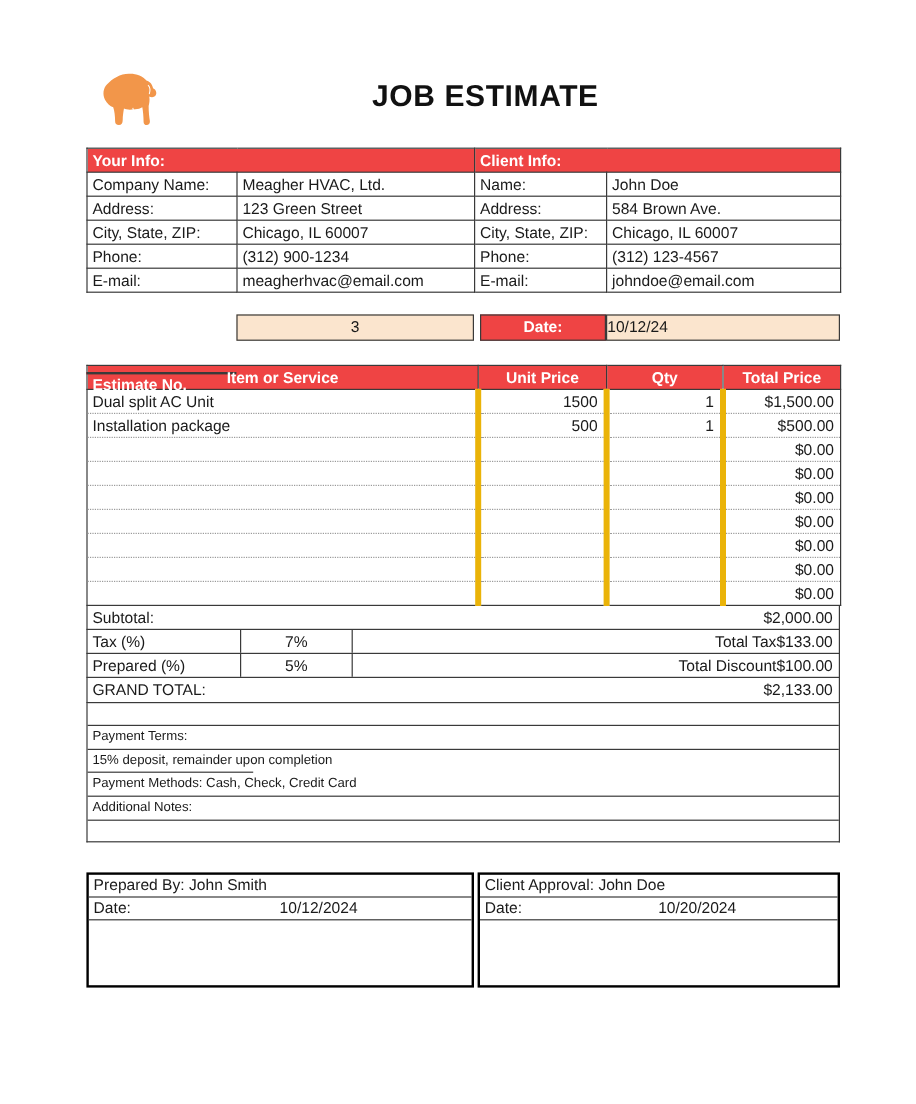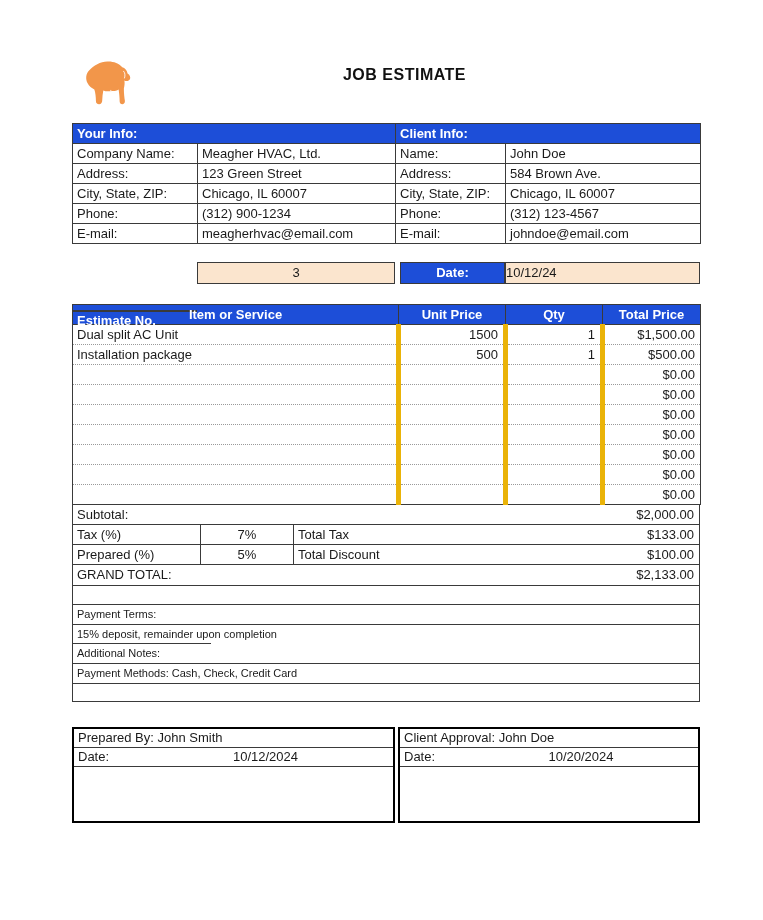--- a/index.html
+++ b/index.html
@@ -3,25 +3,25 @@
 <meta charset="utf-8">
 <style>
   * { margin:0; padding:0; box-sizing:border-box; }
   html,body { background:#ffffff; }
   body { font-family:"Liberation Sans", sans-serif; color:#1a1a1a; }
   .page { position:relative; width:763px; height:920px; background:#fff; overflow:hidden; }
 
   
   .logo { position:absolute; left:78px; top:50px; width:58px; height:62px; }
   .doc-title { position:absolute; top:66px; left:0; right:0; text-align:center;
-               padding-left:46px; font-size:16px; font-weight:bold; letter-spacing:.5px; color:#111; }
+               padding-left:46px; font-size:25px; font-weight:bold; letter-spacing:.5px; color:#111; }
 
   
   .content { position:absolute; left:72px; top:123px; width:628px; }
-  .orange  { background:#1d4ed8; color:#ffffff; font-weight:bold; }
+  .orange  { background:#ef4444; color:#ffffff; font-weight:bold; }
   .peach   { background:#FBE5CE; }
   table { border-collapse:collapse; table-layout:fixed; width:628px; font-size:13px; }
   td, th { height:20px; line-height:14px; padding:0 4px; overflow:hidden; white-space:pre; }
 
   
   .info-table td, .info-table th { border:1px solid #3a3a3a; text-align:left; font-size:13px; }
   .info-table th { font-weight:bold; }
   .col-a{width:125px}.col-b{width:198px}.col-c{width:110px}.col-d{width:195px}
 
   
@@ -43,21 +43,21 @@
   .items-table tbody tr:last-child td { border-bottom:1px solid #3a3a3a; }
   .num { text-align:right; padding-right:5px; }
 
   
   .tot-row { display:flex; font-size:13px; border:1px solid #3a3a3a; border-top:none;
              height:20px; line-height:19px; }
   .tot-row.merged { justify-content:space-between; padding:0 5px 0 4px; }
   .tot-grand { height:21px; line-height:20px; }
   .t-label { width:128px; padding-left:4px; border-right:1px solid #3a3a3a; }
   .t-pct   { width:93px; text-align:center; border-right:1px solid #3a3a3a; }
-  .t-rest  { flex:1; display:flex; justify-content:space-between; padding:0 5px 0 4px;gap:36px; }
+  .t-rest  { flex:1; display:flex; justify-content:flex-end; padding:0 5px 0 4px; }
 
   
   .pay-block { border:1px solid #3a3a3a; border-top:none; font-size:11px; }
   .pay-row { padding-left:4px; line-height:18px; }
   .p-empty-top { height:19px; border-bottom:1px solid #3a3a3a; }
   .p-terms { height:20px; line-height:19px; border-bottom:1px solid #3a3a3a; }
   .p-deposit { height:19px; position:relative; }
   .p-deposit::after { content:""; position:absolute; left:0; bottom:0; width:138px;
                       border-bottom:1px solid #3a3a3a; }
   .p-methods { height:20px; line-height:19px; border-bottom:1px solid #3a3a3a; }
@@ -258,22 +258,22 @@
     </div>
     <div class="tot-row merged tot-grand">
       <span>GRAND TOTAL:</span>
       <span>$2,133.00</span>
     </div>
 
     <div class="pay-block">
       <div class="pay-row p-empty-top"></div>
       <div class="pay-row p-terms">Payment Terms:</div>
       <div class="pay-row p-deposit">15% deposit, remainder upon completion</div>
+      <div class="pay-row p-methods">Payment Methods: Cash, Check, Credit Card</div>
       <div class="pay-row p-notes">Additional Notes:</div>
-      <div class="pay-row p-methods">Payment Methods: Cash, Check, Credit Card</div>
       <div class="pay-row p-empty-bottom"></div>
     </div>
 
     <div class="sig-wrap">
       <div class="sig-box sig-left">
         <div class="sig-row">Prepared By: John Smith</div>
         <div class="sig-row sig-date">
           <span class="lbl">Date:</span>
           <span class="val">10/12/2024</span>
         </div>

